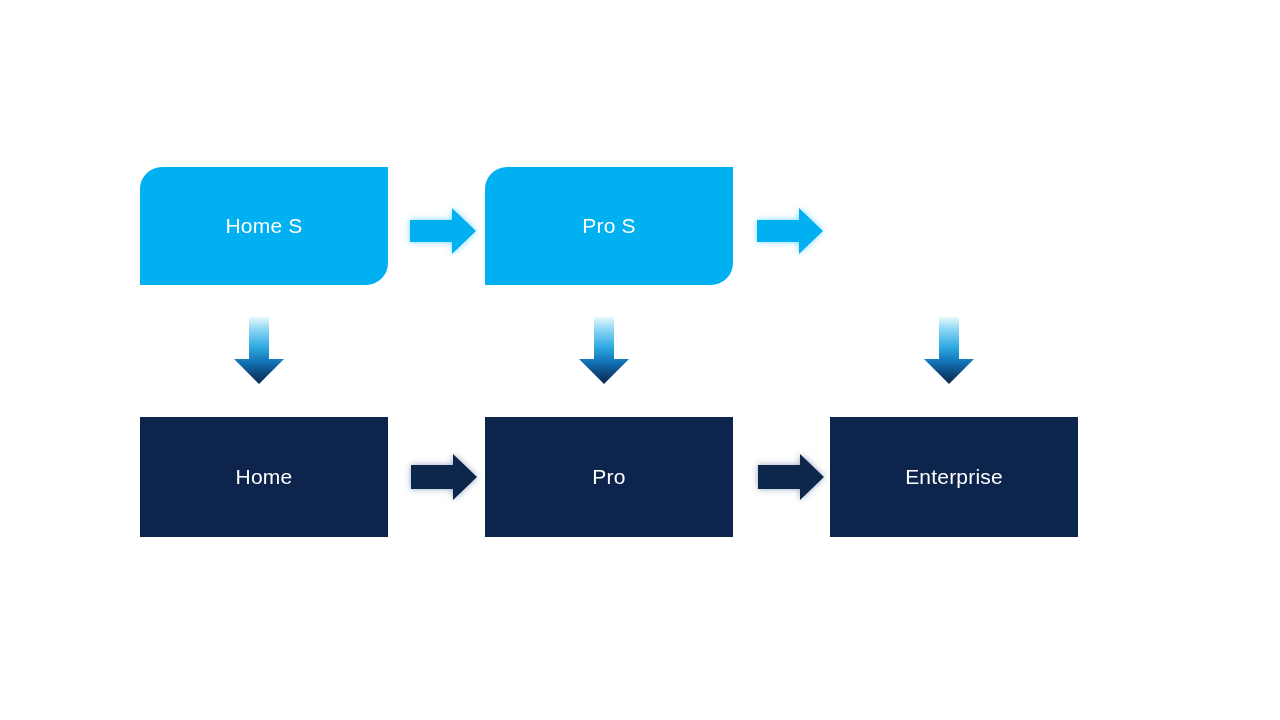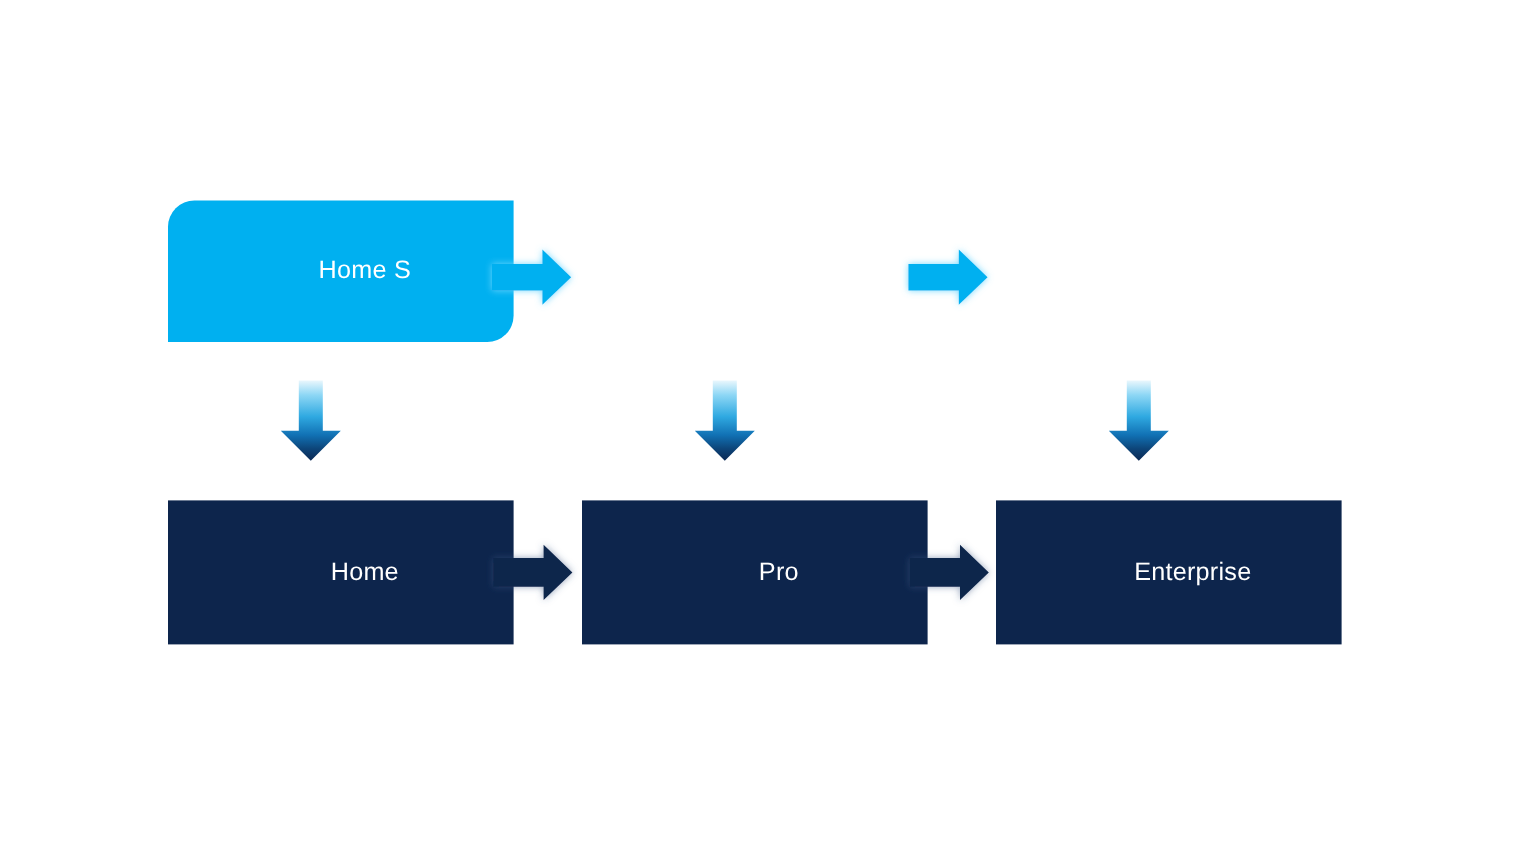--- a/index.html
+++ b/index.html
@@ -15,21 +15,20 @@
     background: #ffffff;
     overflow: hidden;
   }
   .box {
     position: absolute;
     width: 248px;
     height: 118px;
     display: flex;
     align-items: center;
     justify-content: center;
-    padding-left: 40px;
   }
   .box-label {
     color: #ffffff;
     font-size: 21px;
     font-weight: 400;
     letter-spacing: 0.2px;
     white-space: nowrap;
   }
   .box.top {
     top: 167px;
@@ -85,20 +84,23 @@
       </filter>
       <filter id="glowDark" x="-50%" y="-50%" width="200%" height="200%">
         <feDropShadow dx="0" dy="0" stdDeviation="3" flood-color="#3D5A86" flood-opacity="0.55"></feDropShadow>
       </filter>
     </defs>
   </svg>
 
   <div class="box top pos-col0">
     <span class="box-label">Home S</span>
   </div>
+  <div class="box top pos-col1">
+    <span class="box-label">Pro S</span>
+  </div>
 
   <svg class="arrow-svg rarrow-top-1" width="66" height="46" viewBox="0 0 66 46">
     <polygon points="0,12 42,12 42,0 66,23 42,46 42,34 0,34" fill="#00B0F0" filter="url(#glowLight)"></polygon>
   </svg>
   <svg class="arrow-svg rarrow-top-2" width="66" height="46" viewBox="0 0 66 46">
     <polygon points="0,12 42,12 42,0 66,23 42,46 42,34 0,34" fill="#00B0F0" filter="url(#glowLight)"></polygon>
   </svg>
 
   <svg class="arrow-svg darrow-1" width="50" height="67" viewBox="0 0 50 67">
     <polygon points="15,0 35,0 35,42 50,42 25,67 0,42 15,42" fill="url(#downGrad)"></polygon>

